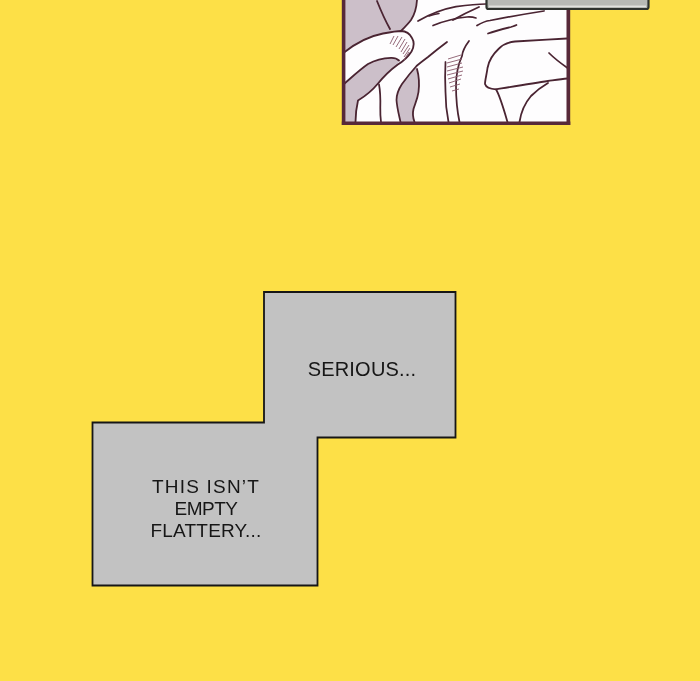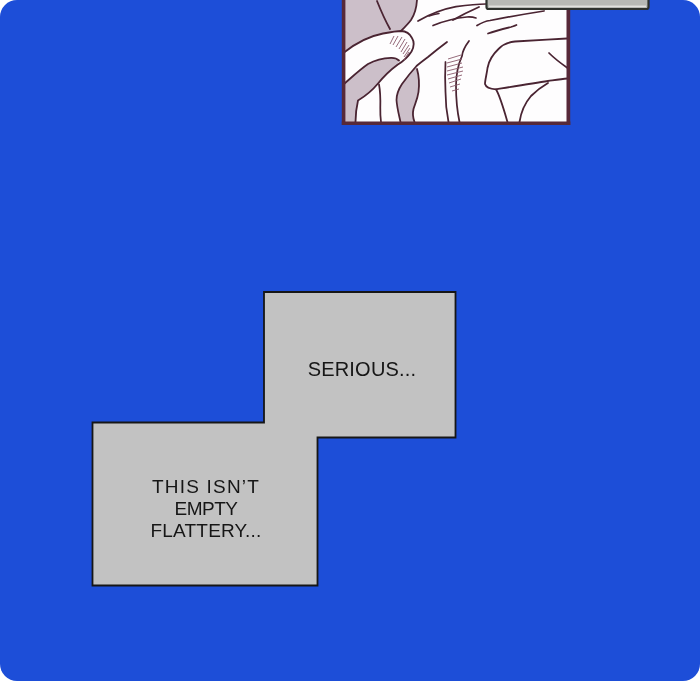--- a/index.html
+++ b/index.html
@@ -1,17 +1,17 @@
 <!DOCTYPE html>
 <html><head>
 <meta charset="utf-8">
 <style>
   html,body{margin:0;padding:0;background:#ffffff;}
-  #page{position:relative;width:700px;height:681px;background:#1d4ed8;overflow:hidden;
-        font-family:"Liberation Sans", sans-serif;border-radius:17px;}
+  #page{position:relative;width:700px;height:681px;background:#fde047;overflow:hidden;
+        font-family:"Liberation Sans", sans-serif;}
   svg{position:absolute;left:0;top:0;}
 </style>
 </head>
 <body>
 <div id="page">
 <svg width="700" height="681" viewBox="0 0 700 681">
 
   <g>
 
     <rect x="344" y="0" width="224" height="123" fill="#fefdfe"></rect>

